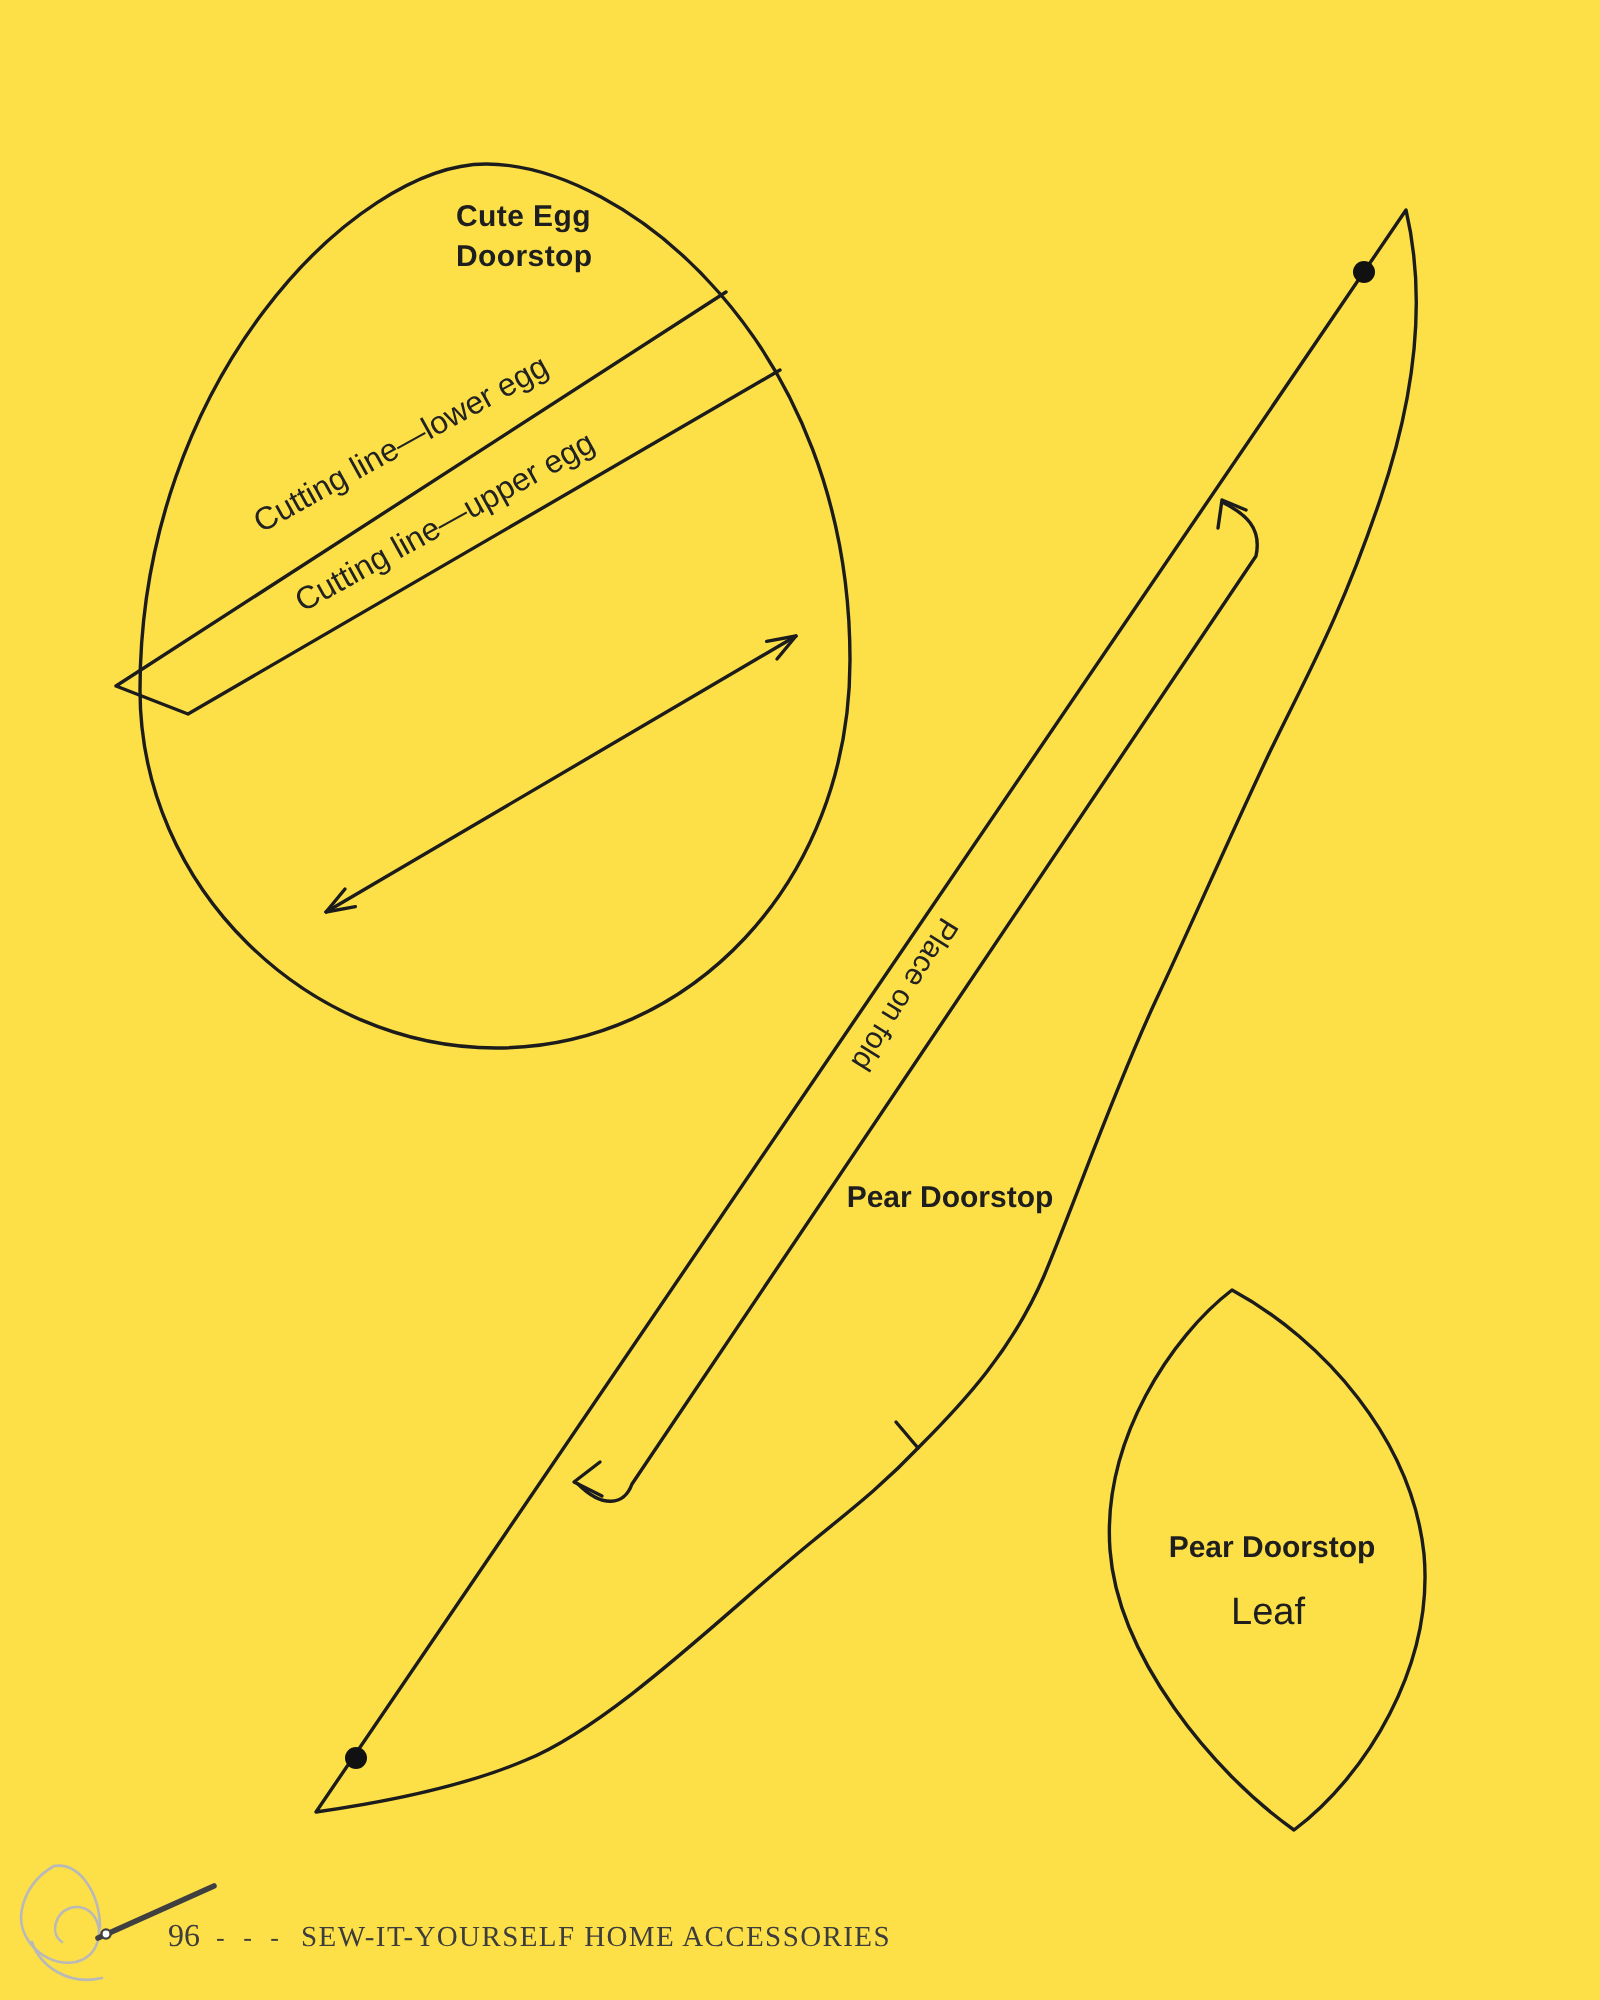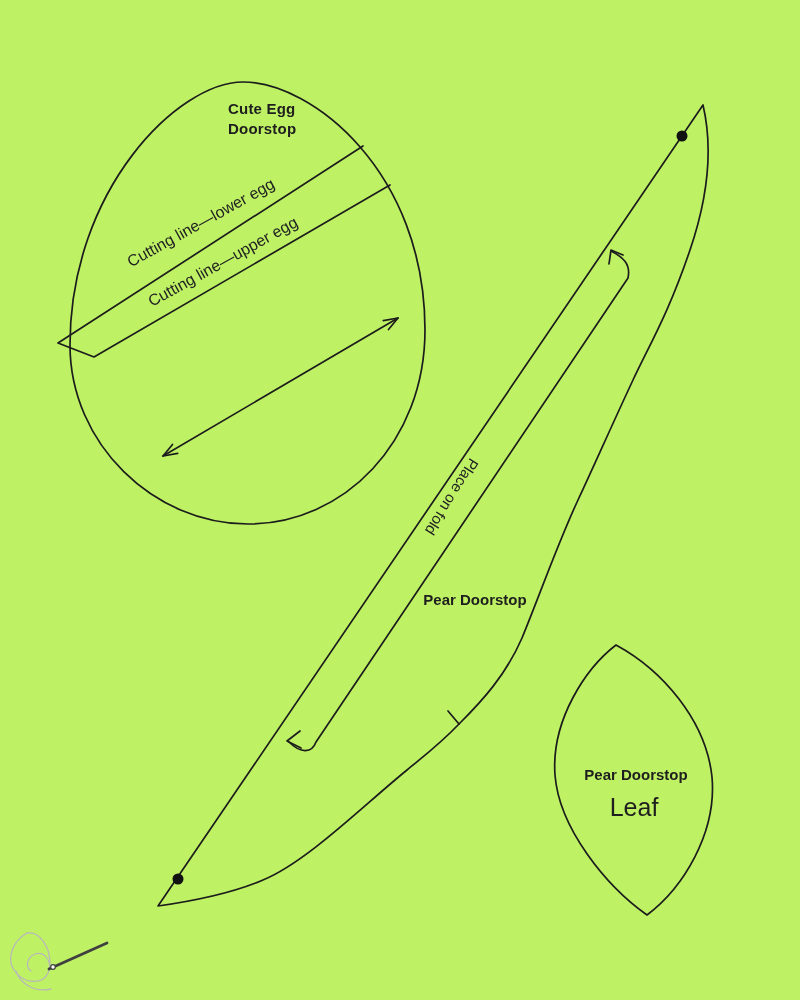--- a/index.html
+++ b/index.html
@@ -1,36 +1,36 @@
 <!DOCTYPE html>
 <html><head>
 <meta charset="utf-8">
 <style>
   html,body{margin:0;padding:0;background:#ffffff;}
   .page{
-    position:relative;width:800px;height:1000px;background:#bef264;overflow:hidden;
+    position:relative;width:800px;height:1000px;background:#fde047;overflow:hidden;
     font-family:"Liberation Sans",sans-serif;
   }
   svg.art{position:absolute;left:0;top:0;}
   .t{
     position:absolute;white-space:nowrap;color:#1e1e1e;
     font-family:"Liberation Sans",sans-serif;
   }
   .egg-title{left:228px;top:99px;font-size:15px;font-weight:600;line-height:20px;letter-spacing:.2px;}
   .egg-title span{display:block;}
   .cut-label{font-size:16px;color:#222;transform:translate(-50%,-50%) rotate(-29deg);}
   .cut-label.l1{left:201px;top:223px;}
   .cut-label.l2{left:223px;top:262px;}
   .fold-label{left:452px;top:497px;font-size:15px;color:#222;
     transform:translate(-50%,-50%) rotate(122deg);}
   .pear-label{left:475px;top:599px;font-size:15px;font-weight:600;
     transform:translate(-50%,-50%);}
   .leaf-label-1{left:636px;top:774px;font-size:15px;font-weight:600;
     transform:translate(-50%,-50%);}
-  .leaf-label-2{left:634px;top:807px;font-size:25px;font-weight:400;
+  .leaf-label-2{left:634px;top:807px;font-size:19px;font-weight:400;
     transform:translate(-50%,-50%);}
   .footer{
     position:absolute;left:84px;top:960px;display:flex;align-items:baseline;gap:8px;
     font-family:"Liberation Serif",serif;color:#3d3d3d;
   }
   .footer .pageno{font-size:16px;}
   .footer .sep{font-size:13px;letter-spacing:3px;}
   .footer .title{font-size:14.5px;letter-spacing:.7px;}
 </style>
 </head>
@@ -77,14 +77,19 @@
 
   <div class="t cut-label l1">Cutting line—lower egg</div>
   <div class="t cut-label l2">Cutting line—upper egg</div>
 
   <div class="t fold-label">Place on fold</div>
   <div class="t pear-label">Pear Doorstop</div>
 
   <div class="t leaf-label-1">Pear Doorstop</div>
   <div class="t leaf-label-2">Leaf</div>
 
+  <div class="footer">
+    <span class="pageno">96</span>
+    <span class="sep">- - -</span>
+    <span class="title">SEW-IT-YOURSELF HOME ACCESSORIES</span>
+  </div>
 
 </div>
 
 </body></html>

